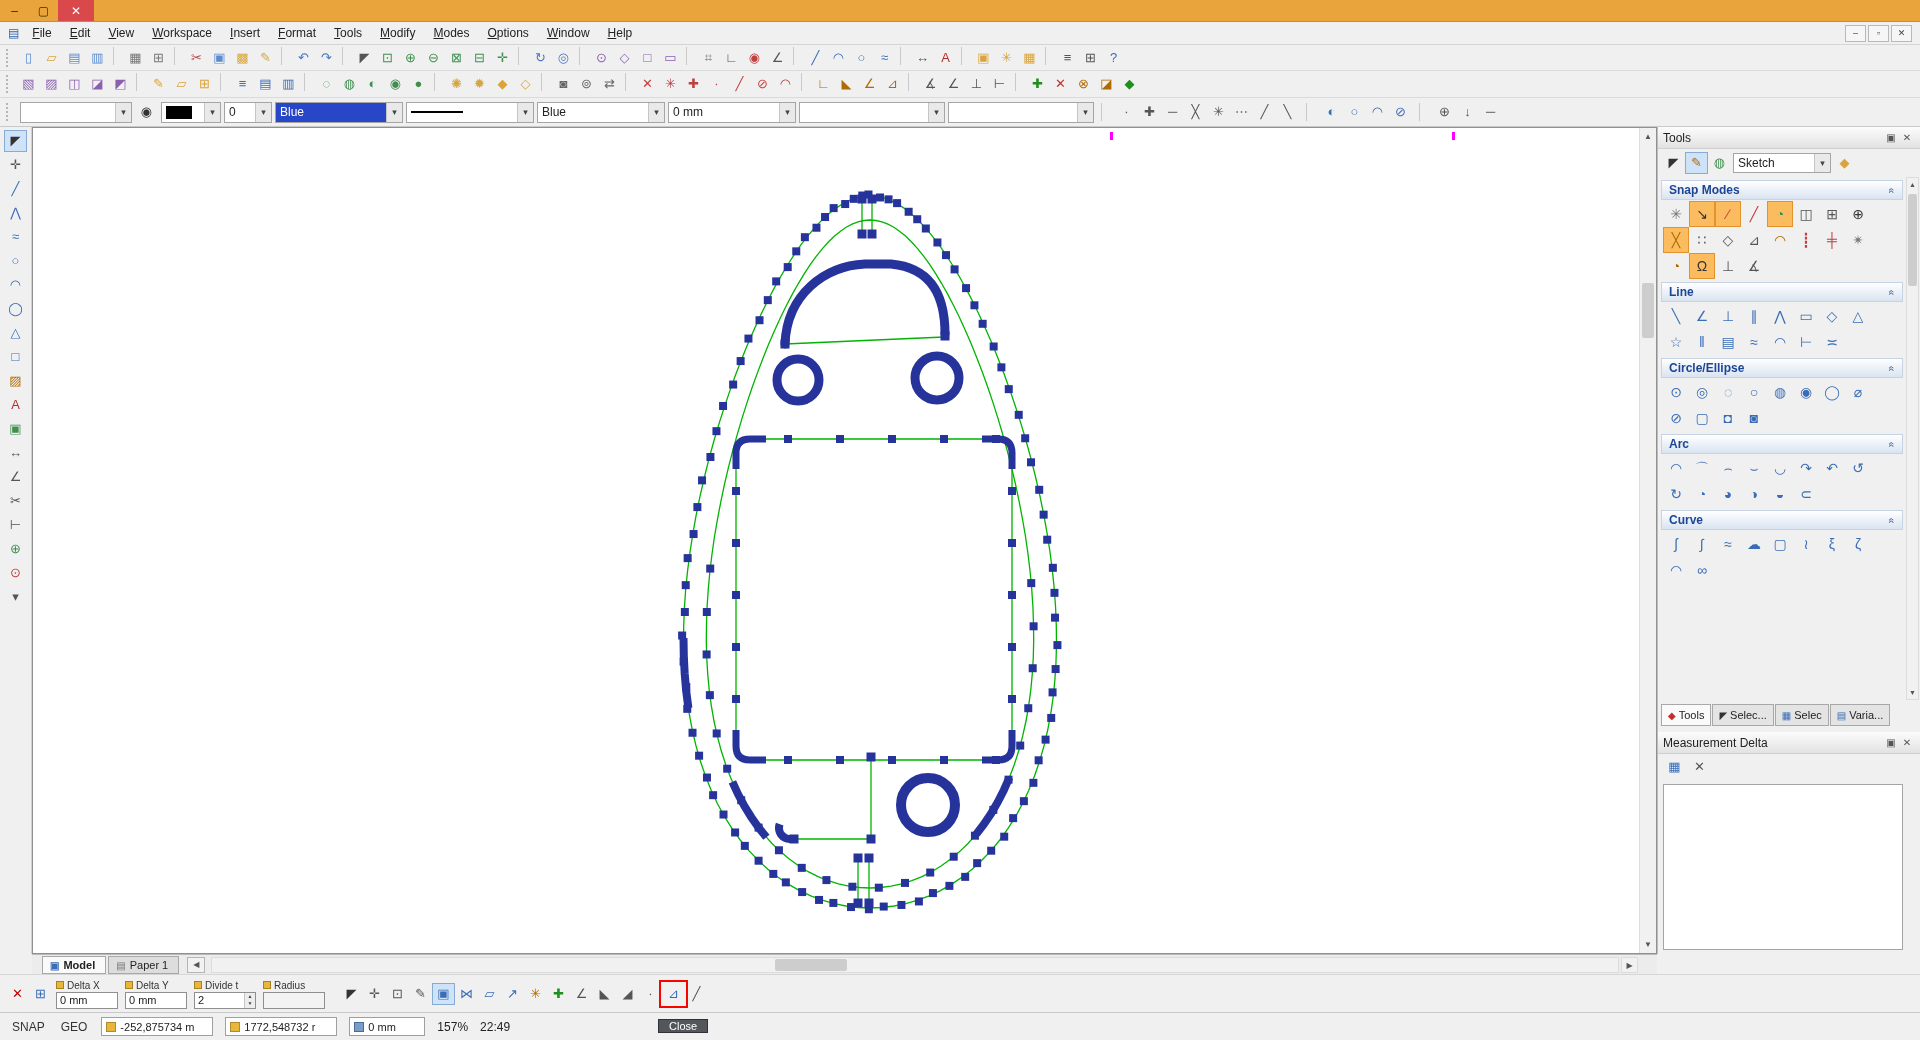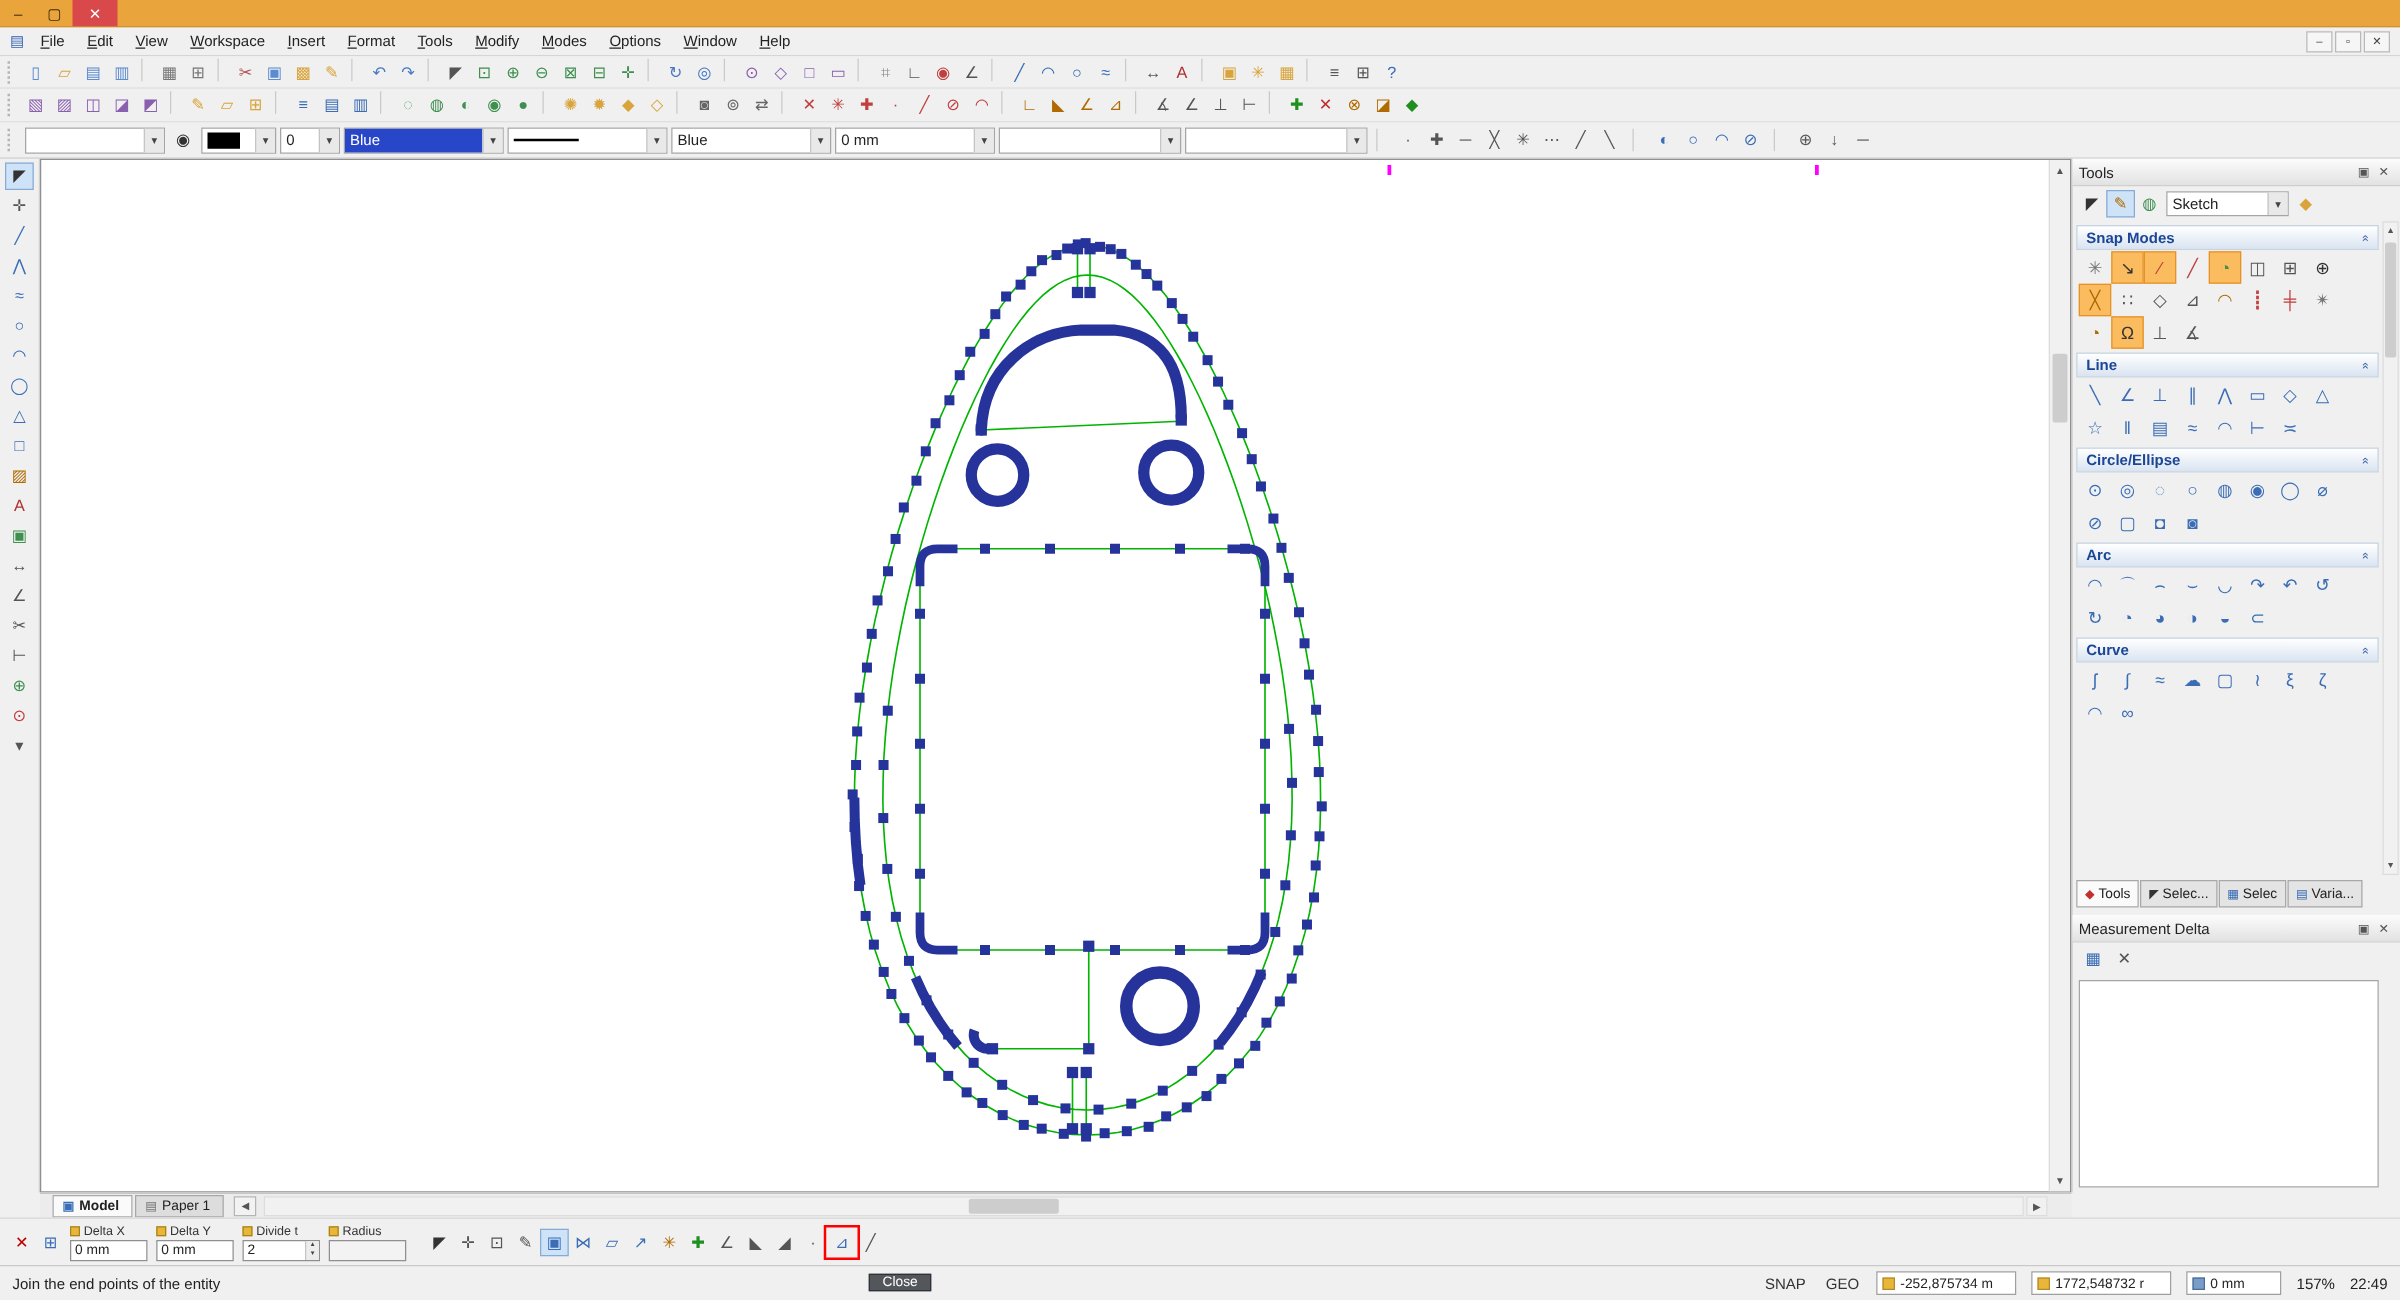--- a/index.html
+++ b/index.html
@@ -98,21 +98,21 @@
 
 
 #statusbar{position:absolute;left:0;top:1012px;width:1920px;height:28px;background:#F0F0F0;border-top:1px solid #C9C9C9;display:flex;align-items:center;font-size:12px;color:#222;padding:0 10px;gap:12px;}
 #status-hint{flex:1;}
 .status-toggle{color:#333;padding:0 2px;}
 .status-box{height:19px;border:1px solid #9F9F9F;background:#fff;display:flex;align-items:center;padding:0 4px;font-size:11px;gap:4px;}
 .coord-icon{width:10px;height:10px;background:#E8B73A;border:1px solid #B4892A;flex:none;}
 .coord-icon.blue{background:#7A9CC8;border-color:#4A6C98;}
 
 
-#tooltip{position:absolute;top:1019px;left:640px;background:#53575C;border:1px solid #2F3338;color:#fff;font-size:11px;padding:0 10px;z-index:50;margin-left:37px;}
+#tooltip{position:absolute;top:1019px;left:640px;background:#53575C;border:1px solid #2F3338;color:#fff;font-size:11px;padding:0 10px;z-index:50;}
 </style>
 </head>
 <body>
 
 <div id="titlebar">
   <button class="win-btn">–</button>
   <button class="win-btn">▢</button>
   <button class="win-btn" id="close-btn">✕</button>
 </div>
 
@@ -745,21 +745,20 @@
       <button class="tbtn" style="color: rgb(85, 85, 85);">◢</button>
       <button class="tbtn" style="color: rgb(85, 85, 85);">∙</button>
       <button class="tbtn redbox" style="color: rgb(58, 109, 181);">⊿</button>
       <button class="tbtn" style="color: rgb(85, 85, 85);">╱</button>
     </span>
 </div>
 
 <div id="tooltip" style="left: 658px;">Close</div>
 
 <div id="statusbar">
-  <span id="status-hint">Join the end points of the entity</span>
   <span class="status-toggle">SNAP</span>
   <span class="status-toggle">GEO</span>
   <span class="status-box" style="width:112px">
     <span class="coord-icon"></span>
     <span>-252,875734 m</span>
   </span>
   <span class="status-box" style="width:112px">
     <span class="coord-icon"></span>
     <span>1772,548732 r</span>
   </span>

